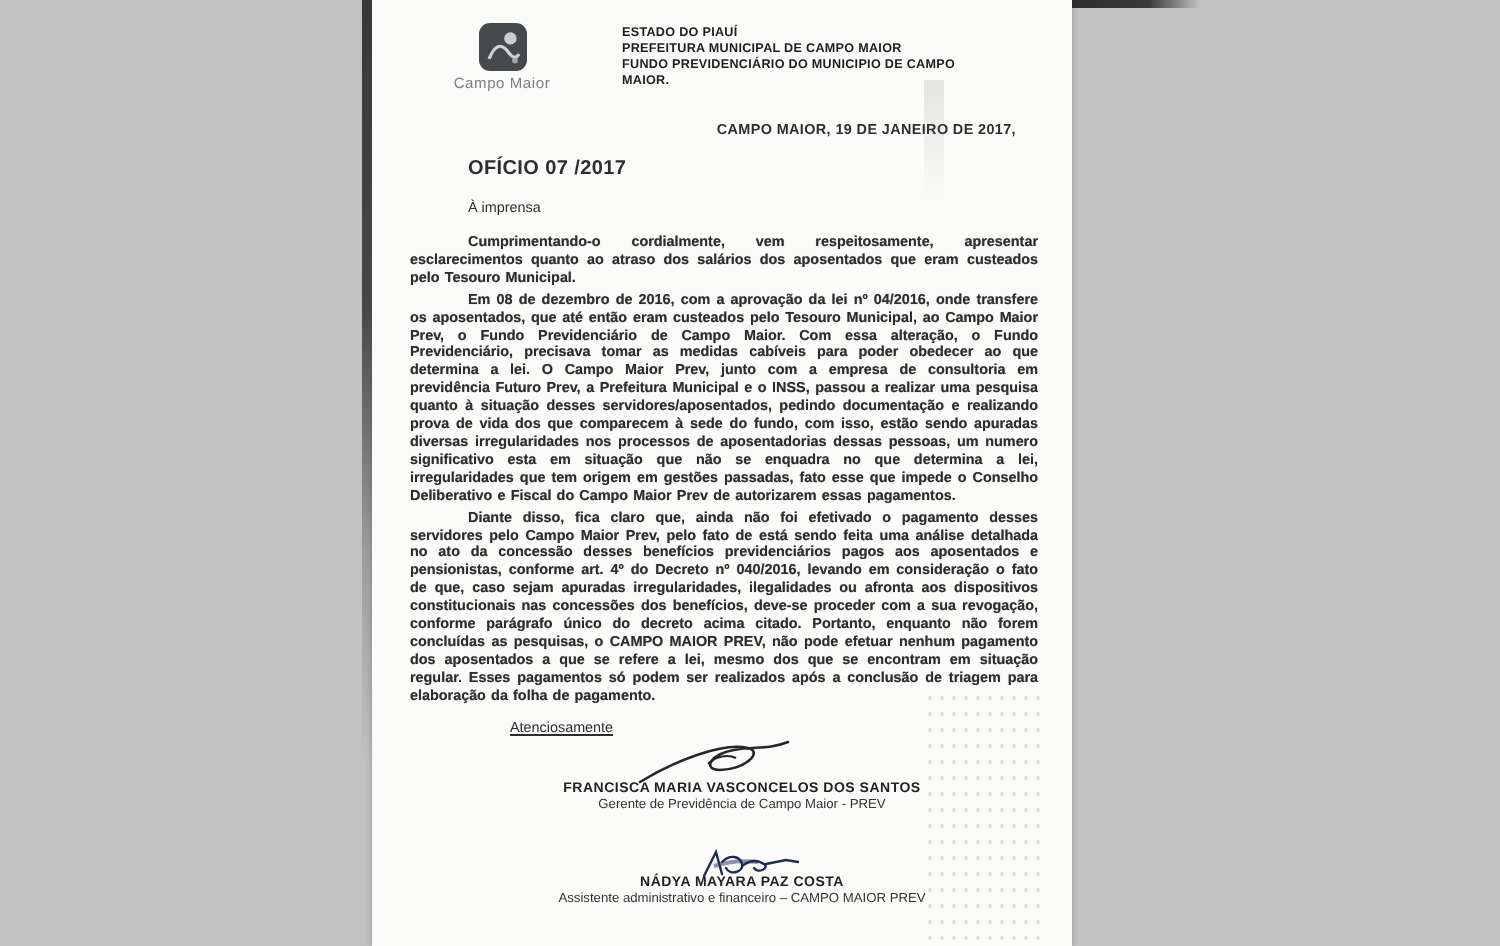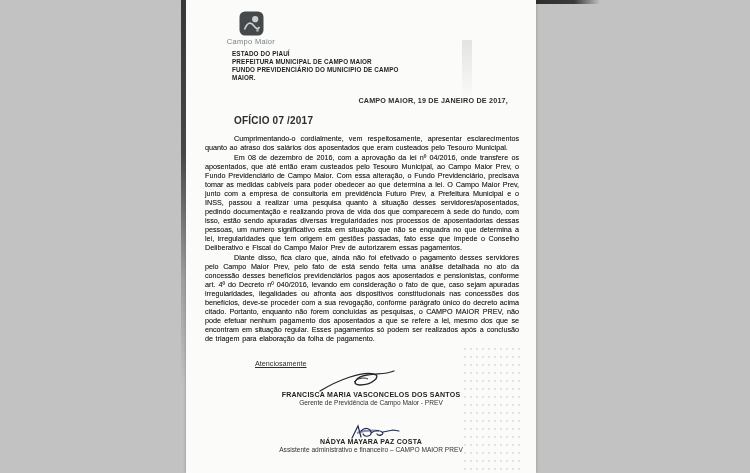--- a/index.html
+++ b/index.html
@@ -15,29 +15,29 @@
   }
   .edge-shadow{
     position:absolute;left:-5px;top:0;width:5px;height:385px;
     background:linear-gradient(180deg,#383838 0%,#474747 40%,rgba(90,90,90,0.35) 72%,rgba(150,150,150,0) 100%);
   }
   .top-notch{
     position:absolute;left:536px;top:0;width:64px;height:4px;
     background:linear-gradient(90deg,#2e2e2e 0%,#3a3a3a 60%,rgba(60,60,60,0) 100%);
   }
   .content{padding:9px 17px 0 19px;color:#2e2e2e;}
-  .hdr{display:flex;align-items:flex-start;flex-direction:column;}
+  .hdr{display:flex;align-items:flex-start;}
   .logo-block{margin-left:13px;width:66px;text-align:center;flex:0 0 auto;}
   .logo-icon{width:25px;height:25px;margin:2px auto 1px;display:block;}
   .logo-label{font-size:7.5px;color:#7b8084;letter-spacing:.3px;}
   .org-block{margin-left:27px;margin-top:4px;width:178px;font-weight:bold;font-size:6.3px;line-height:7.9px;color:#1e1e1e;letter-spacing:.15px;}
   .date-line{margin-top:14px;text-align:right;padding-right:11px;font-weight:bold;font-size:7.2px;letter-spacing:.2px;}
   .ref-line{margin-top:10px;padding-left:29px;font-weight:bold;font-size:10px;letter-spacing:.2px;}
   .recipient-line{margin-top:9px;padding-left:29px;font-size:7.2px;}
-  .body-text{margin-top:9px;}
+  .body-text{margin-top:9px;font-weight:bold;}
   .body-text p{
     margin:0 0 2px;font-size:7.2px;line-height:8.9px;
     text-align:justify;text-indent:29px;word-spacing:.6px;color:#2d2d2d;
     text-shadow:0 0 .4px rgba(40,40,40,.55);
   }
   .closing{position:absolute;top:359px;left:69px;font-size:7.2px;color:#2d2d2d;text-decoration:underline;}
   .sig{position:absolute;left:55px;width:260px;text-align:center;}
   .sig1{top:368px;}
   .sig2{top:424px;}
   .sig svg{display:block;margin:0 auto -3px;transform:translateX(-14px);}
@@ -78,20 +78,21 @@
         <div>ESTADO DO PIAUÍ</div>
         <div>PREFEITURA MUNICIPAL DE CAMPO MAIOR</div>
         <div>FUNDO PREVIDENCIÁRIO DO MUNICIPIO DE CAMPO MAIOR.</div>
       </div>
     </div>
 
     <div class="date-line">CAMPO MAIOR, 19 DE JANEIRO DE 2017,</div>
 
     <div class="ref-line">OFÍCIO 07 /2017</div>
 
+    <div class="recipient-line">À imprensa</div>
 
     <div class="body-text">
       <p>Cumprimentando-o cordialmente, vem respeitosamente, apresentar esclarecimentos quanto ao atraso dos salários dos aposentados que eram custeados pelo Tesouro Municipal.</p>
       <p>Em 08 de dezembro de 2016, com a aprovação da lei nº 04/2016, onde transfere os aposentados, que até então eram custeados pelo Tesouro Municipal, ao Campo Maior Prev, o Fundo Previdenciário de Campo Maior. Com essa alteração, o Fundo Previdenciário, precisava tomar as medidas cabíveis para poder obedecer ao que determina a lei. O Campo Maior Prev, junto com a empresa de consultoria em previdência Futuro Prev, a Prefeitura Municipal e o INSS, passou a realizar uma pesquisa quanto à situação desses servidores/aposentados, pedindo documentação e realizando prova de vida dos que comparecem à sede do fundo, com isso, estão sendo apuradas diversas irregularidades nos processos de aposentadorias dessas pessoas, um numero significativo esta em situação que não se enquadra no que determina a lei, irregularidades que tem origem em gestões passadas, fato esse que impede o Conselho Deliberativo e Fiscal do Campo Maior Prev de autorizarem essas pagamentos.</p>
       <p>Diante disso, fica claro que, ainda não foi efetivado o pagamento desses servidores pelo Campo Maior Prev, pelo fato de está sendo feita uma análise detalhada no ato da concessão desses benefícios previdenciários pagos aos aposentados e pensionistas, conforme art. 4º do Decreto nº 040/2016, levando em consideração o fato de que, caso sejam apuradas irregularidades, ilegalidades ou afronta aos dispositivos constitucionais nas concessões dos benefícios, deve-se proceder com a sua revogação, conforme parágrafo único do decreto acima citado. Portanto, enquanto não forem concluídas as pesquisas, o CAMPO MAIOR PREV, não pode efetuar nenhum pagamento dos aposentados a que se refere a lei, mesmo dos que se encontram em situação regular. Esses pagamentos só podem ser realizados após a conclusão de triagem para elaboração da folha de pagamento.</p>
     </div>
 
     <div class="closing">Atenciosamente</div>
 
     <div class="sig sig1">

